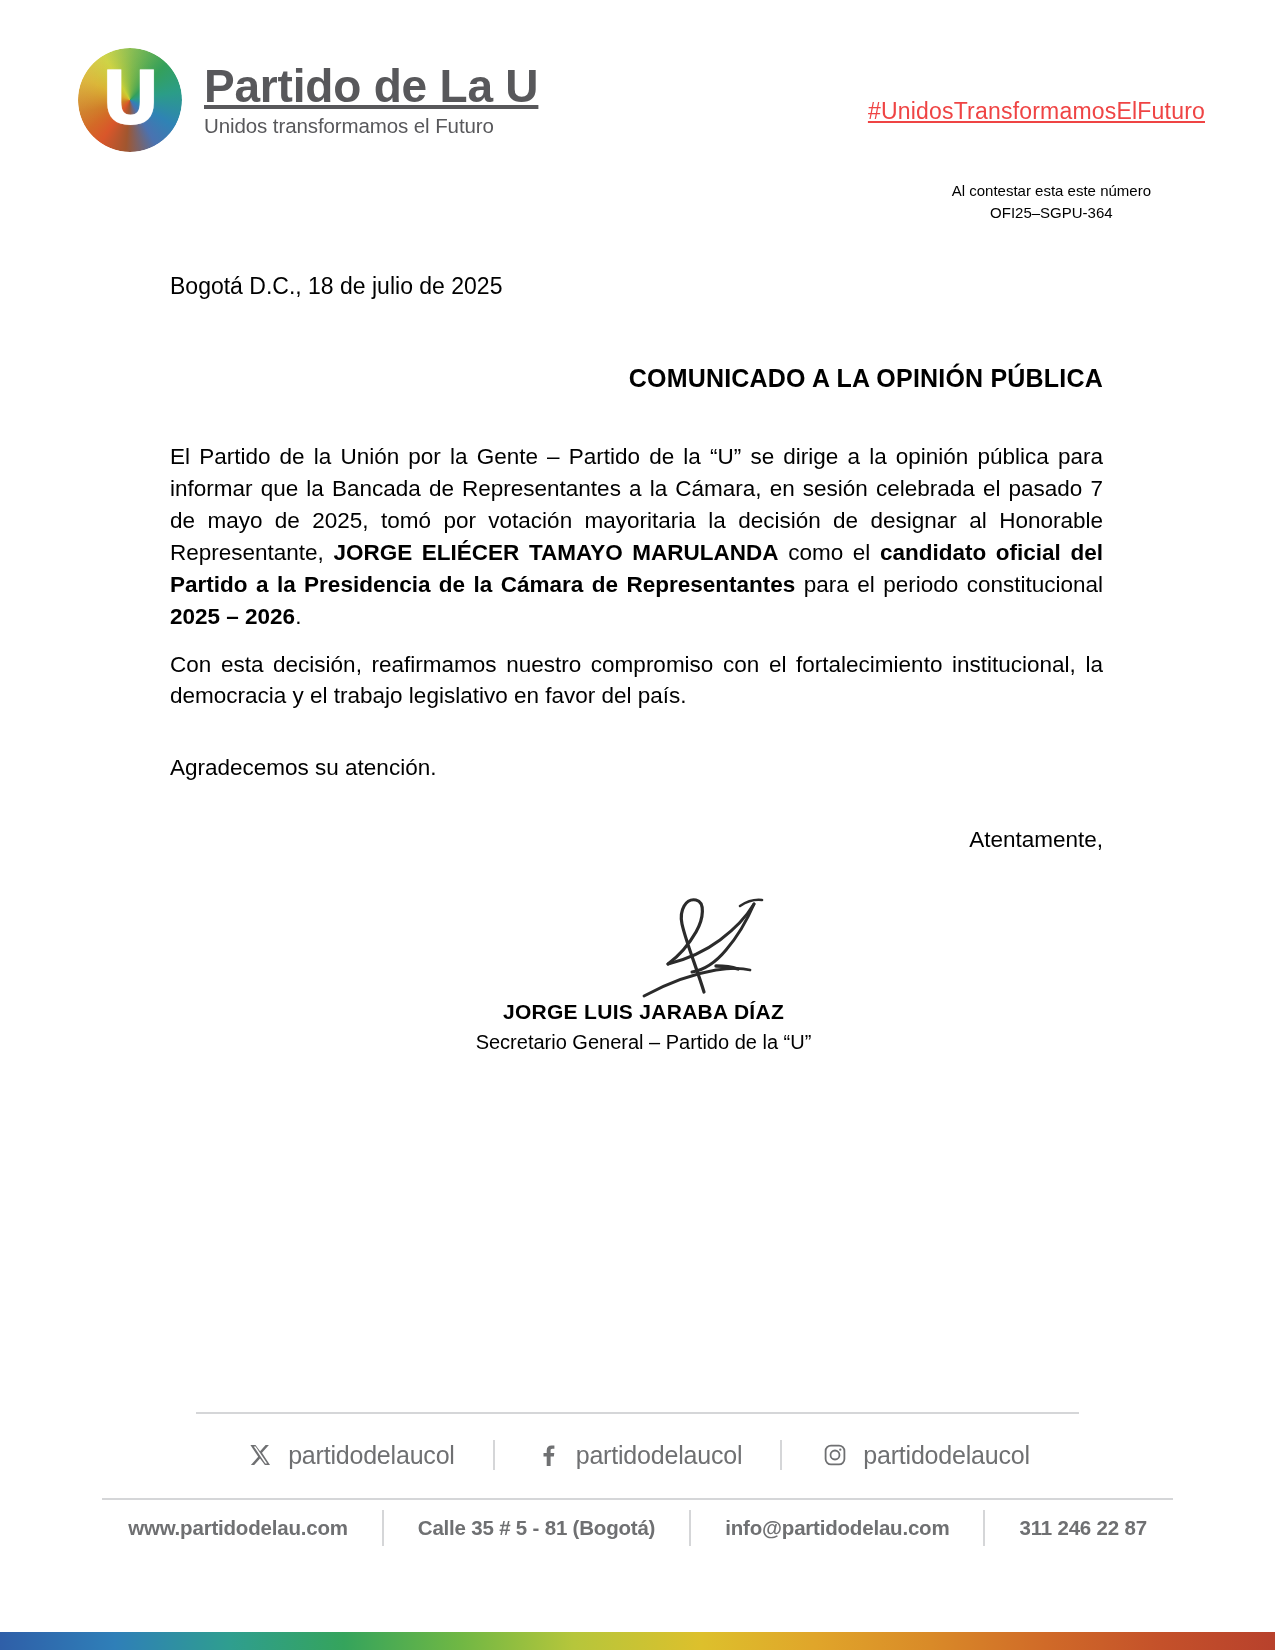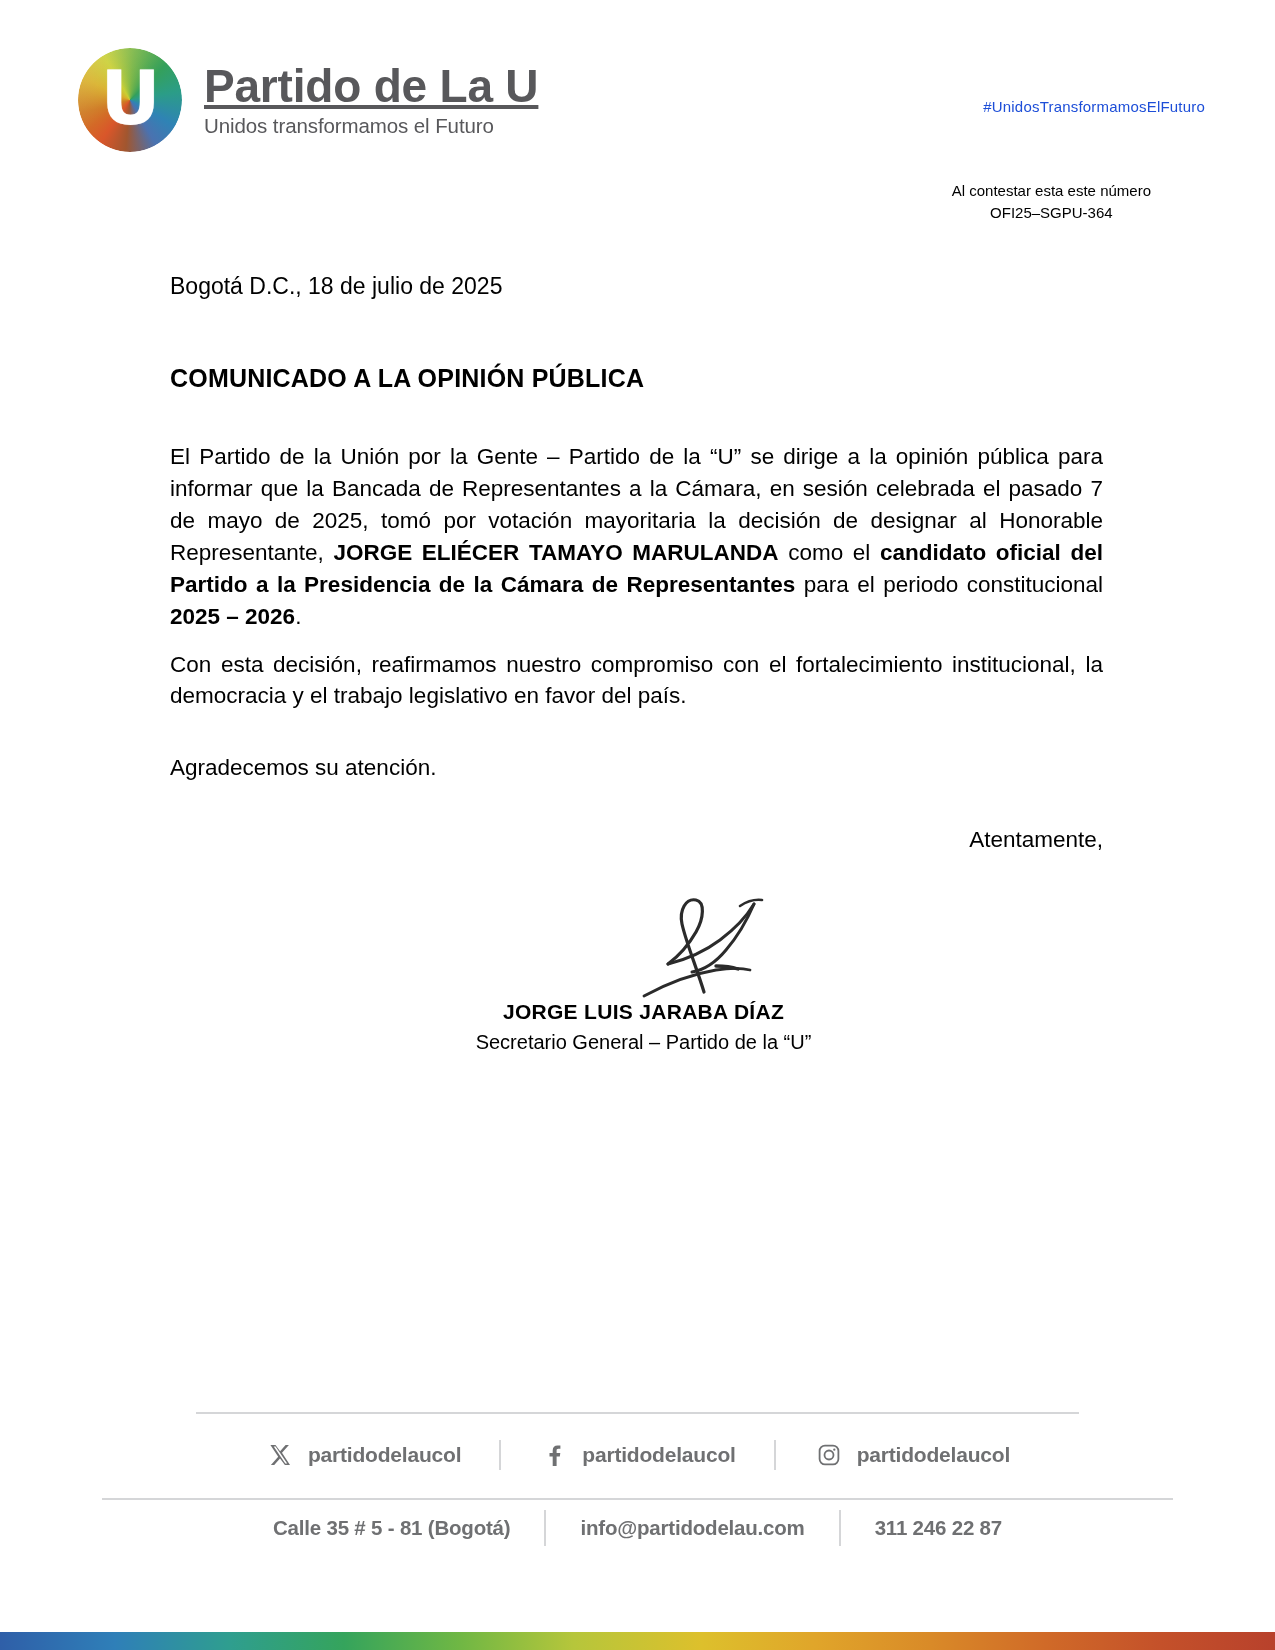--- a/index.html
+++ b/index.html
@@ -99,24 +99,25 @@
     font-size: 20.5px;
     color: #58585b;
     line-height: 1.2;
     margin-top: 4px;
     letter-spacing: -0.1px;
   }
   .hashtag {
     position: absolute;
     right: 0;
     top: 50px;
-    font-size: 15px;
-    color: #1d4ed8;
+    font-size: 23px;
+    color: #ef4444;
     letter-spacing: 0.2px;
     white-space: nowrap;
+    text-decoration: underline;
   }
 
   
   .reference {
     position: absolute;
     top: 180px;
     right: 124px;
     text-align: center;
     font-size: 15px;
     line-height: 1.45;
@@ -128,21 +129,21 @@
     position: absolute;
     left: 170px;
     right: 172px;
     top: 272px;
   }
   .date-line {
     font-size: 23px;
     line-height: 1.3;
   }
   .doc-title {
-    text-align: left;
+    text-align: right;
     font-size: 25px;
     font-weight: bold;
     margin-top: 62px;
     letter-spacing: 0.2px;
   }
   .para {
     font-size: 22.5px;
     line-height: 1.42;
     text-align: justify;
     margin-top: 48px;
@@ -197,23 +198,23 @@
     right: 0;
     top: 1440px;
     display: flex;
     justify-content: center;
     align-items: center;
   }
   .social-item {
     display: flex;
     align-items: center;
     padding: 0 38px;
-    font-size: 21px;
+    font-size: 25px;
     color: #6f7072;
-    font-weight: bold;
+    font-weight: normal;
     letter-spacing: -0.2px;
   }
   .social-item + .social-item {
     border-left: 2px solid #d5d6d8;
   }
   .social-icon {
     width: 30px;
     height: 30px;
     margin-right: 13px;
     display: flex;
@@ -350,19 +351,20 @@
           <circle cx="17.3" cy="6.7" r="1.15" fill="currentColor" stroke="none"></circle>
         </svg>
       </span>
       <span>partidodelaucol</span>
     </div>
   </div>
 
   <div class="contact-divider"></div>
 
   <div class="contact-row">
+    <div class="contact-item">www.partidodelau.com</div>
     <div class="contact-item">Calle 35 # 5 - 81 (Bogotá)</div>
     <div class="contact-item">info@partidodelau.com</div>
     <div class="contact-item">311 246 22 87</div>
   </div>
 
   <div class="rainbow-bar"></div>
 </div>
 
 </body></html>

